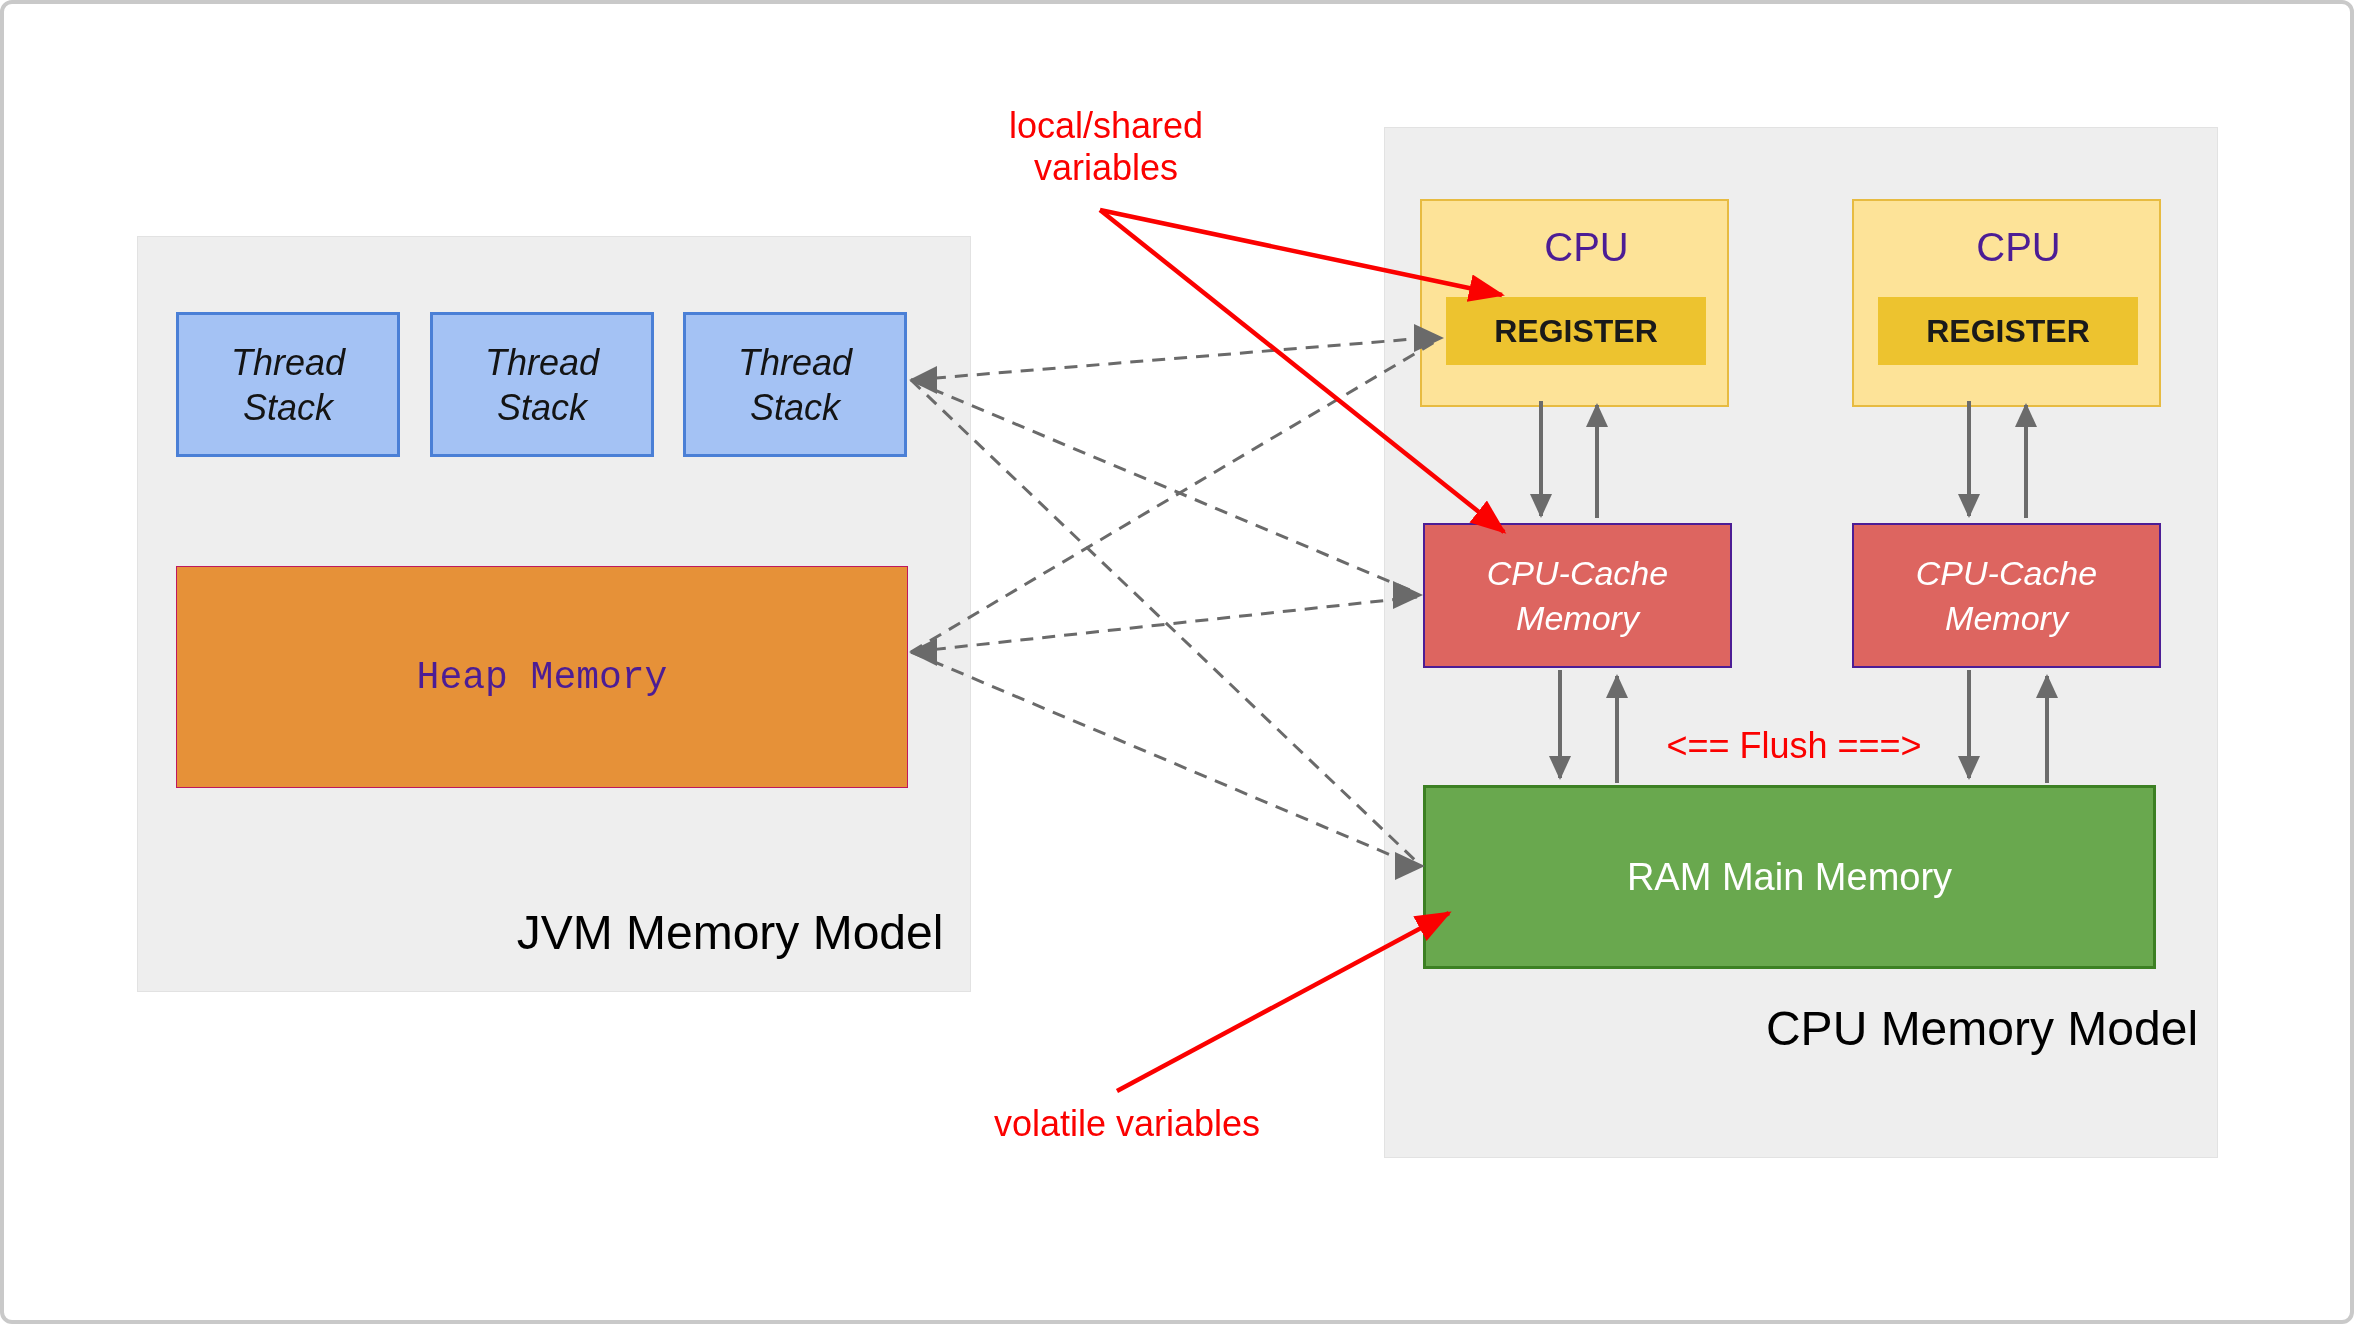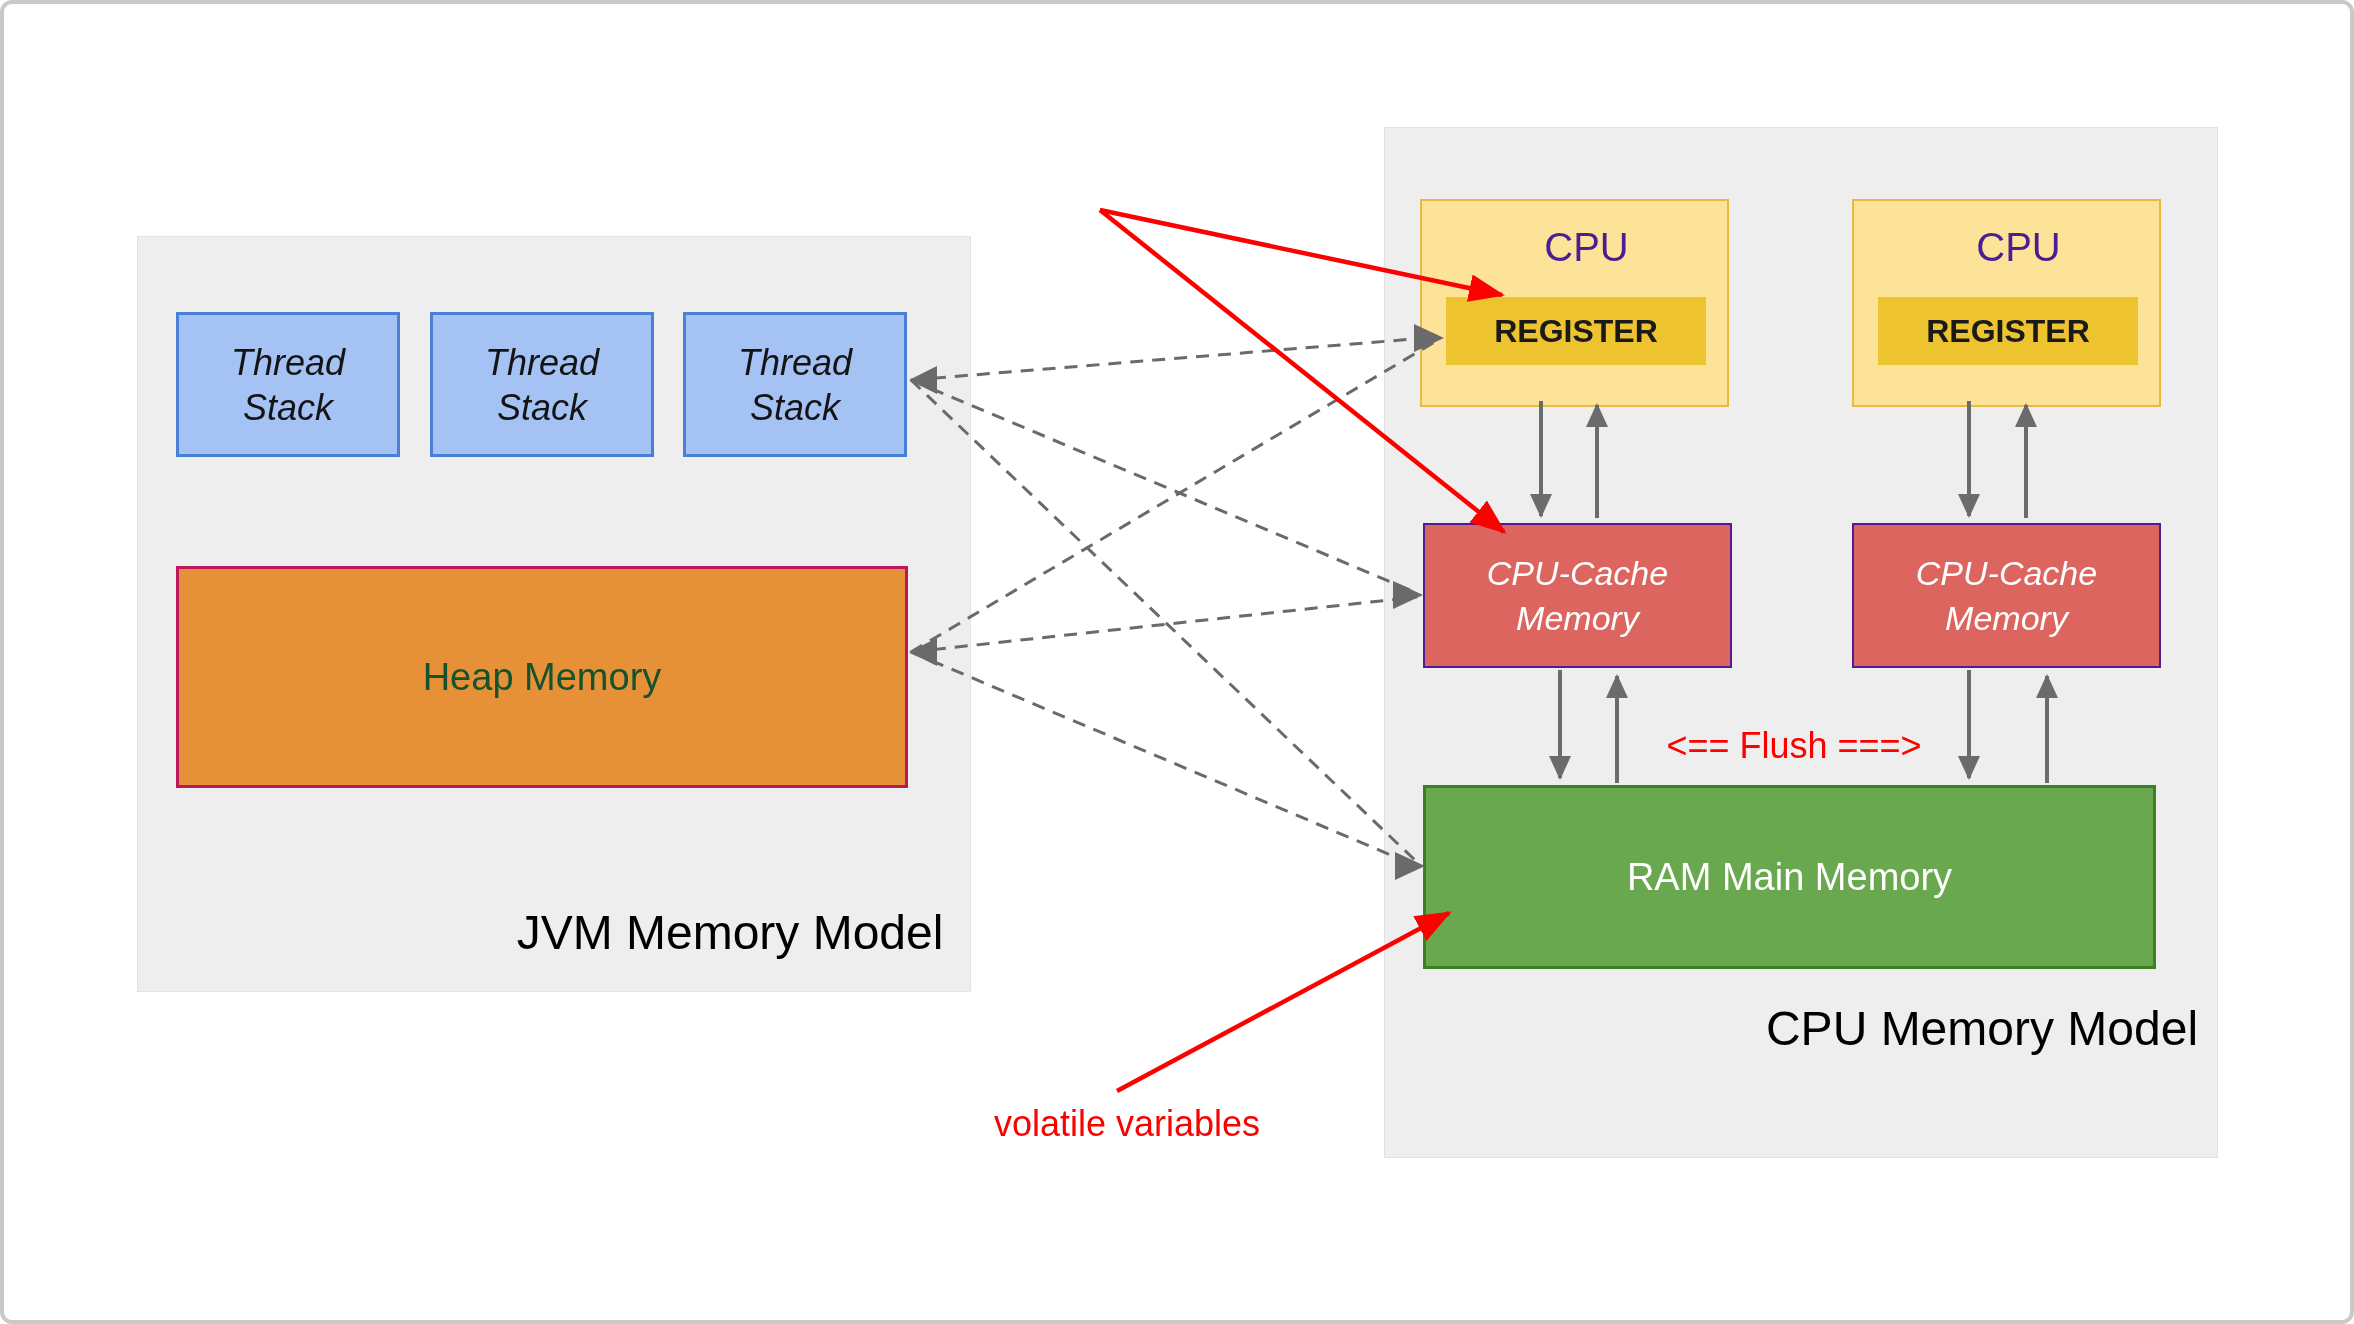--- a/index.html
+++ b/index.html
@@ -14,22 +14,22 @@
     font-size:48px;color:#000000;white-space:nowrap;
   }
   .box{position:absolute;display:flex;align-items:center;justify-content:center;
        text-align:center;box-sizing:border-box;}
   .prelines{white-space:pre-line;font-style:italic;}
   .thread-stack{
     background:#a4c2f4;border:3px solid #4a7fd6;
     font-size:36px;line-height:1.25;color:#141414;
   }
   .heap{
-    background:#e69138;border:3px solid #be185d;
-    font-size:38px;color:#14532d;
+    background:#e69138;border:1px solid #be185d;
+    font-size:38px;color:#4c1d95;font-family:Liberation Mono, monospace;
   }
   .cpu-box{
     background:#fde398;border:2px solid #e7bb41;
   }
   .cpu-label{
     position:absolute;top:24px;left:12px;width:100%;text-align:center;
     font-size:40px;color:#4c1d95;
   }
   .register{
     position:absolute;left:24px;top:96px;width:260px;height:68px;
@@ -81,20 +81,22 @@
 
   <div class="box cache prelines" style="left:1419px;top:519px;width:309px;height:145px;">CPU-Cache
 Memory</div>
   <div class="box cache prelines" style="left:1848px;top:519px;width:309px;height:145px;">CPU-Cache
 Memory</div>
 
   <div class="box ram" style="left:1419px;top:781px;width:733px;height:184px;">RAM Main Memory</div>
 
   <div class="panel-title" style="left:1978px;top:1024px;">CPU Memory Model</div>
 
+  <div class="red-note" style="left:1102px;top:143px;">local/shared
+variables</div>
   <div class="red-note" style="left:1123px;top:1120px;">volatile variables</div>
   <div class="red-note" style="left:1790px;top:742px;white-space:nowrap;">&lt;== Flush ===&gt;</div>
 
   <svg class="overlay" width="2354" height="1324" viewBox="0 0 2354 1324">
     <defs>
       <marker id="ah-gray" markerUnits="userSpaceOnUse" markerWidth="28" markerHeight="26" refX="22" refY="11" orient="auto">
         <path d="M0,0 L24,11 L0,22 Z" fill="#6b6b6b"></path>
       </marker>
       <marker id="ah-red" markerUnits="userSpaceOnUse" markerWidth="42" markerHeight="34" refX="33" refY="14" orient="auto">
         <path d="M0,0 L36,14 L0,28 Z" fill="#fb0100"></path>

